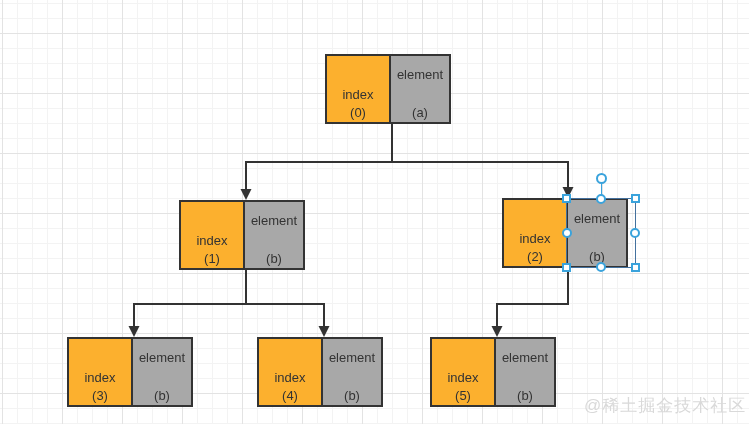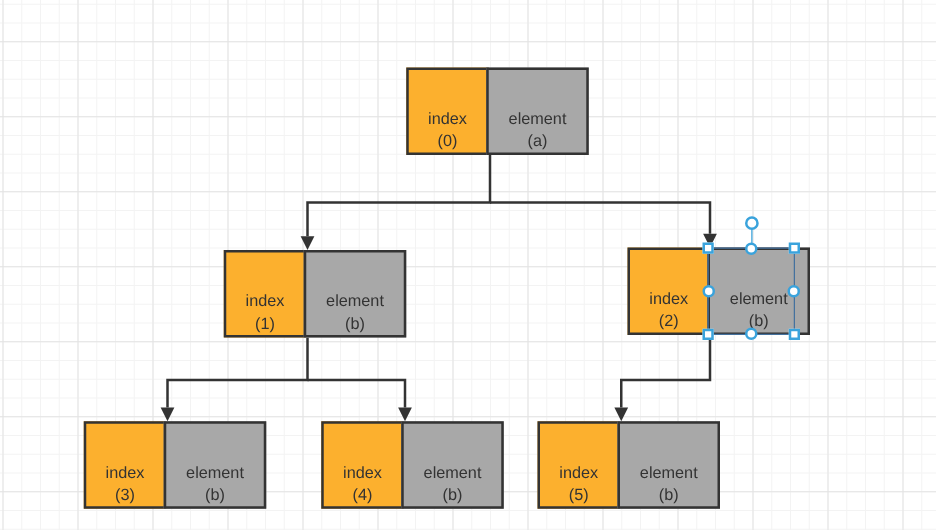--- a/index.html
+++ b/index.html
@@ -36,21 +36,21 @@
   .node{position:absolute;display:flex;}
   .box{
     box-sizing:border-box;
     height:70px;
     border:2px solid var(--node-border);
     display:flex;flex-direction:column;align-items:center;justify-content:flex-end;
     font-size:13px;line-height:18px;color:var(--text);
     text-align:center;
   }
   .index-box{width:66px;background:var(--index-fill);}
-  .element-box{width:82px;background:var(--element-fill);margin-left:-2px;}
+  .element-box{width:62px;background:var(--element-fill);margin-left:-2px;gap:20px;}
   .selection{
     position:absolute;left:566px;top:198px;width:70px;height:70px;
     box-sizing:border-box;
     border:1px solid var(--selection-outline);
     pointer-events:none;
   }
   .handle{
     position:absolute;
     box-sizing:border-box;
     background:#fff;
@@ -172,14 +172,15 @@
     <div class="handle sq tl"></div>
     <div class="handle ci tm"></div>
     <div class="handle sq tr"></div>
     <div class="handle ci ml"></div>
     <div class="handle ci mr"></div>
     <div class="handle sq bl"></div>
     <div class="handle ci bm"></div>
     <div class="handle sq br"></div>
   </div>
 
+  <div class="watermark">@稀土掘金技术社区</div>
 
 </div>
 
 </body></html>

